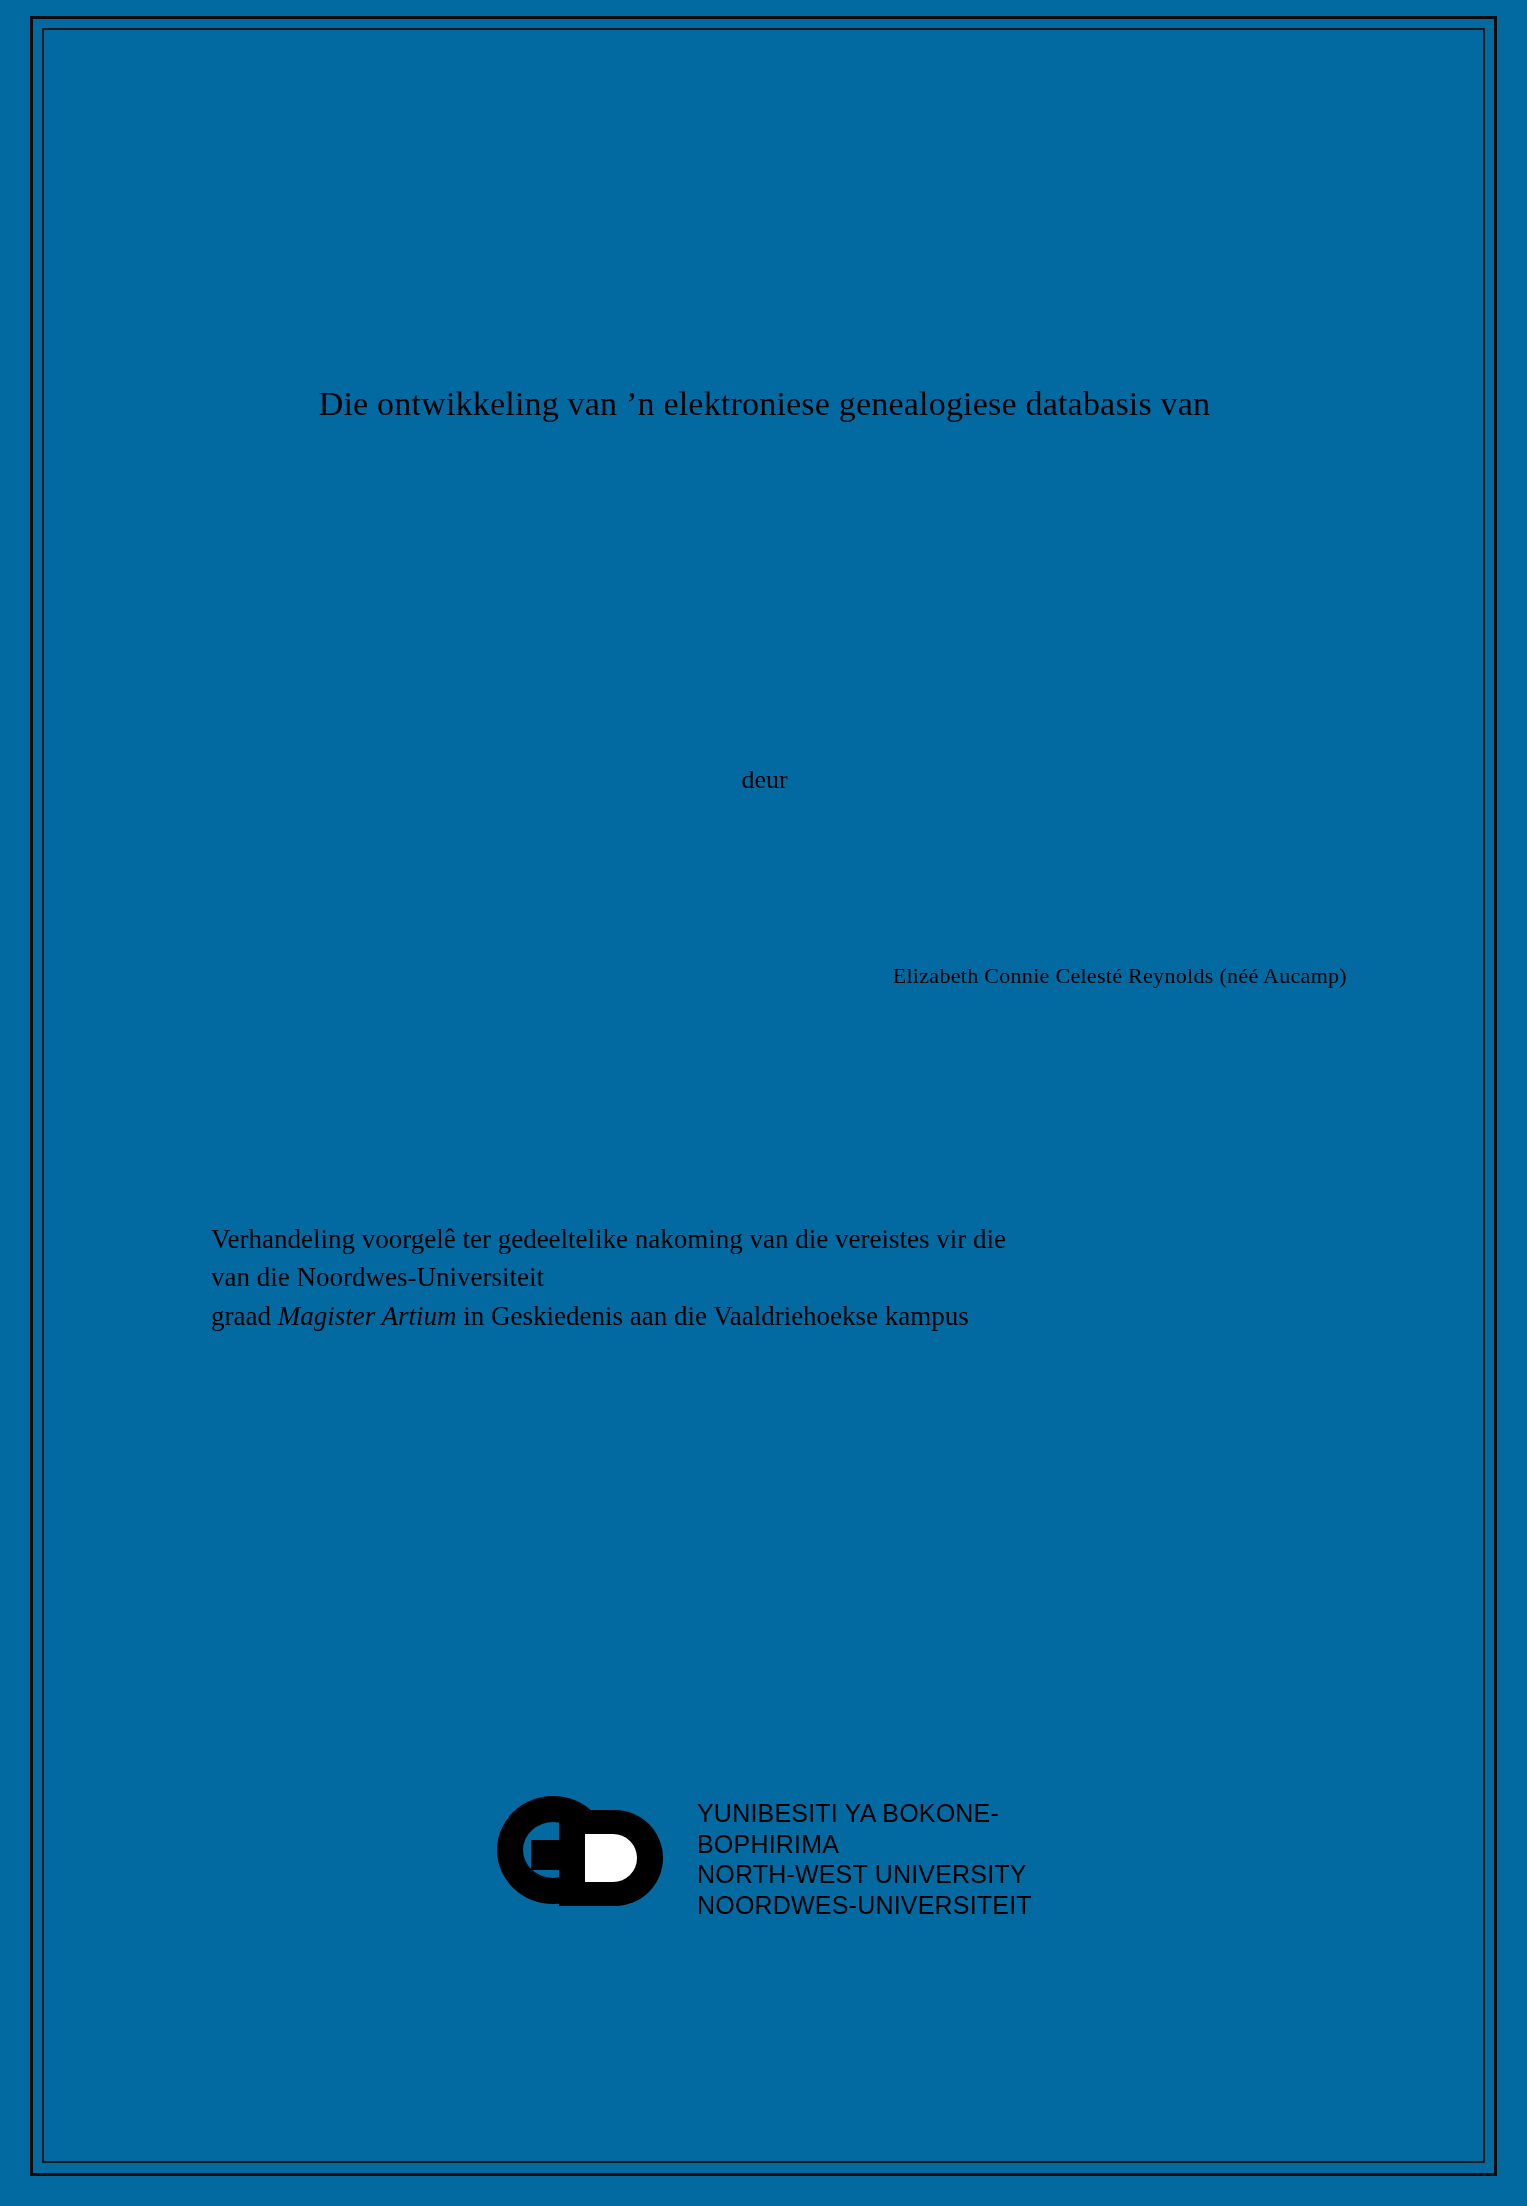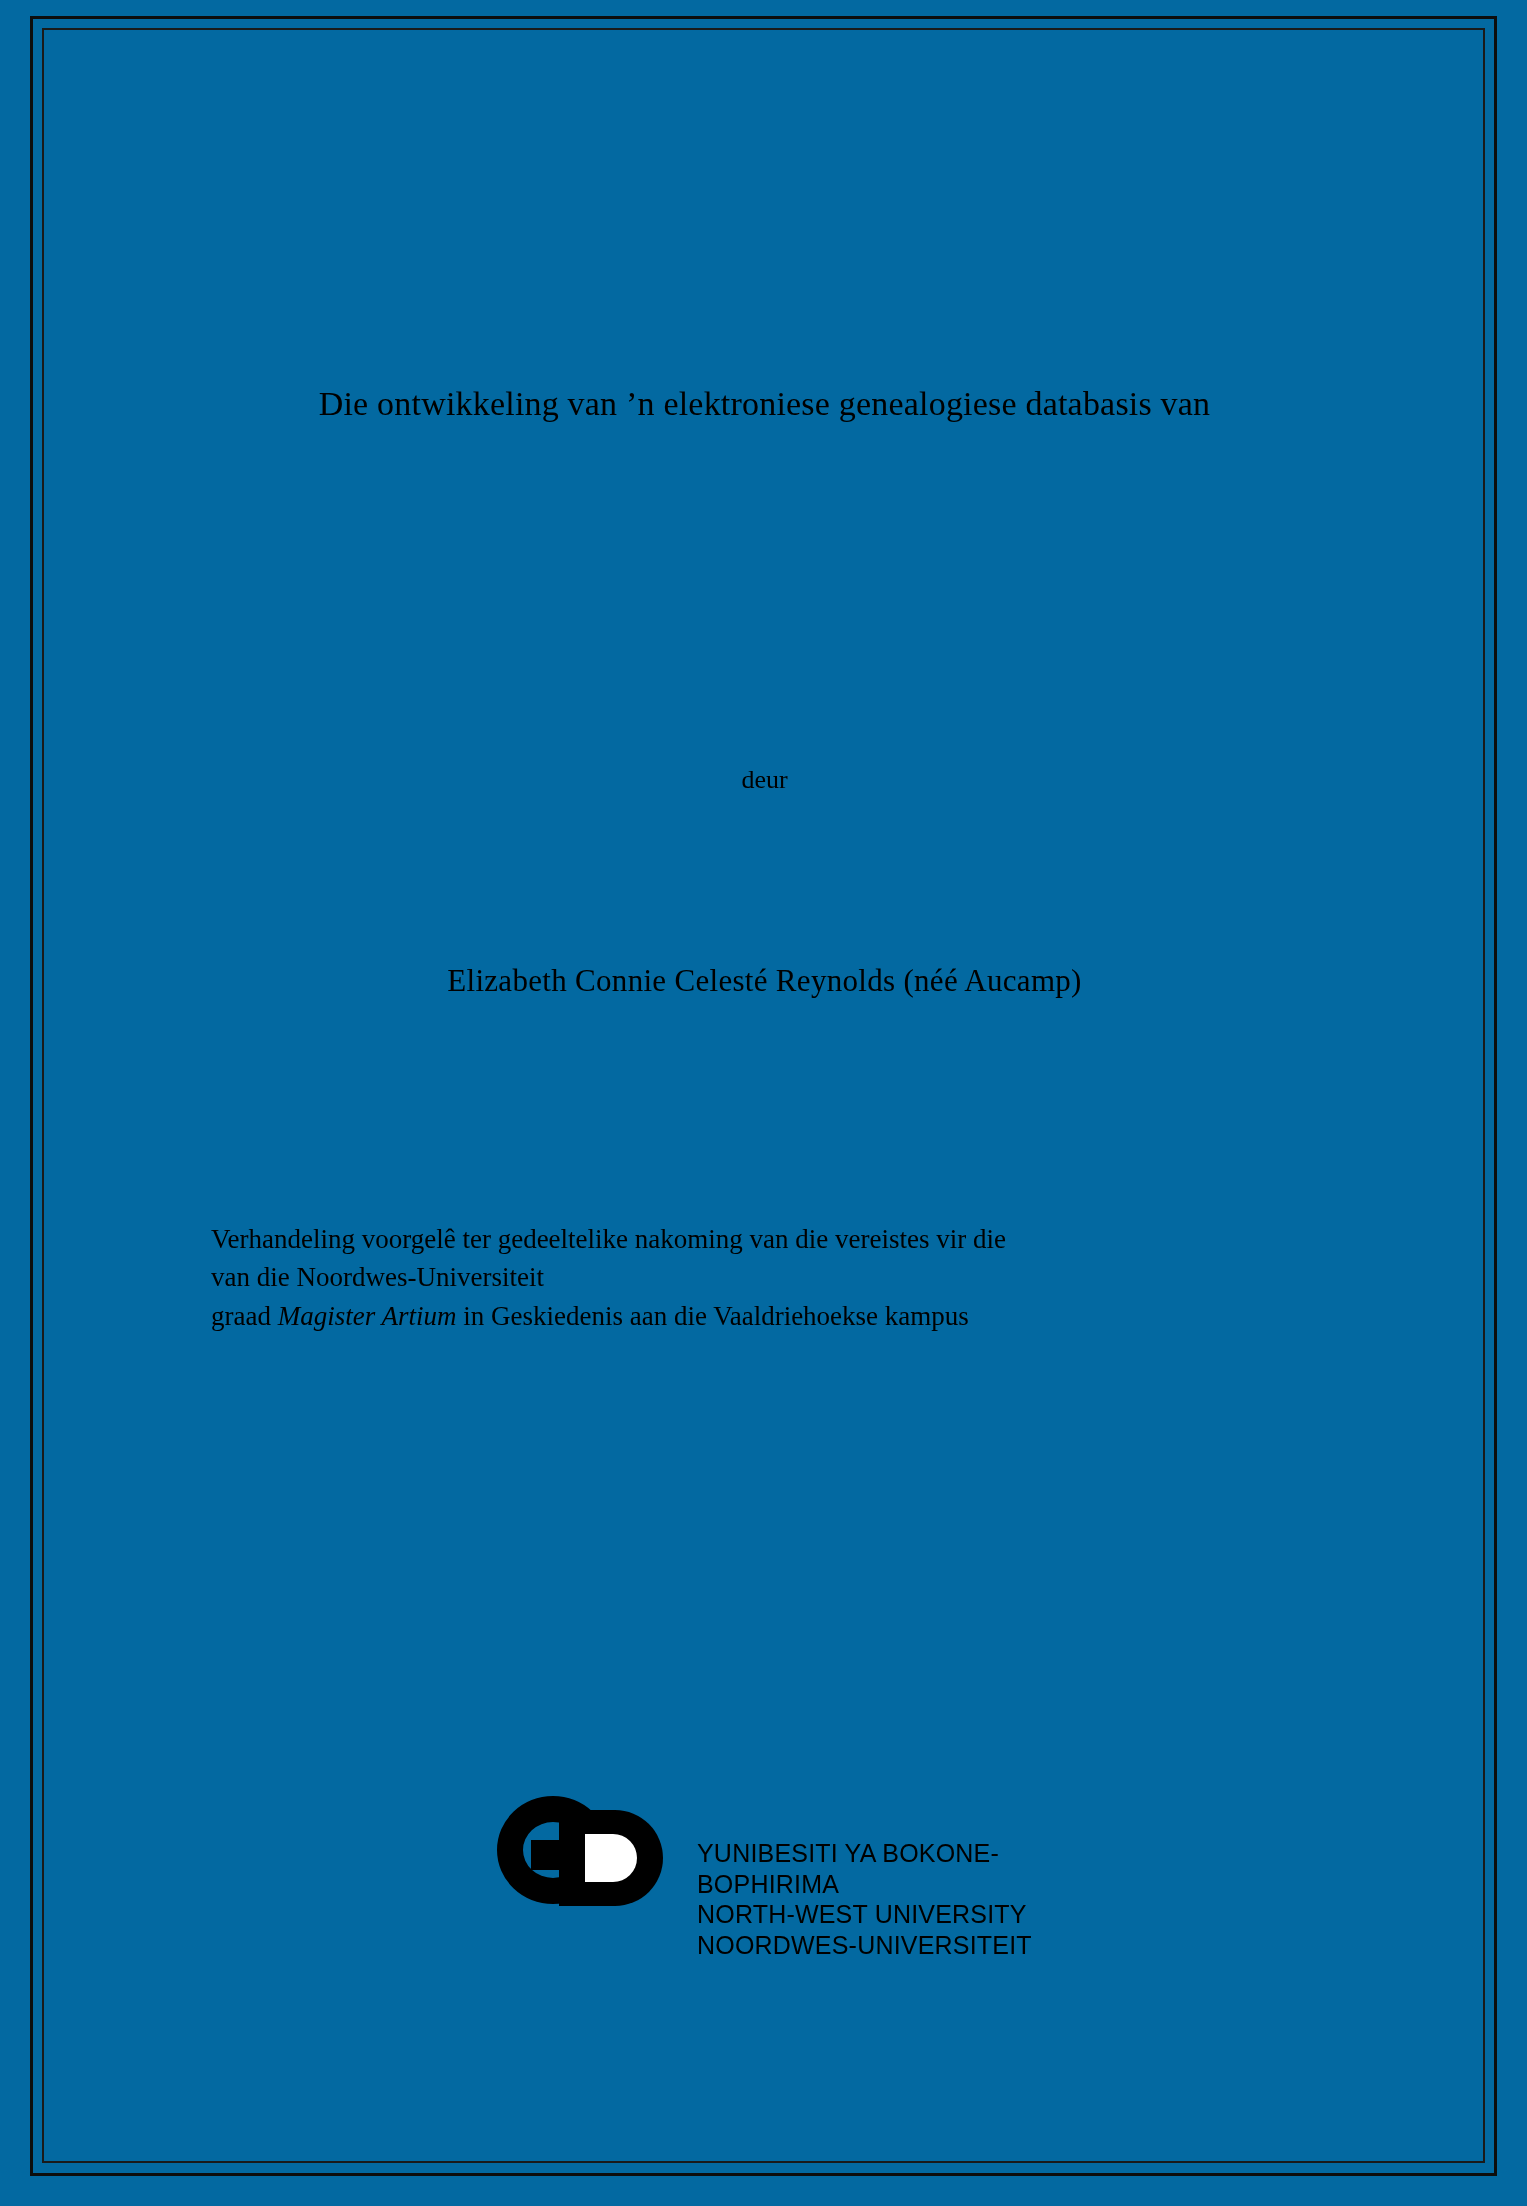--- a/index.html
+++ b/index.html
@@ -72,22 +72,22 @@
     width: 1165px;
     text-align: center;
     font-size: 26px;
   }
 
   .author {
     position: absolute;
     left: 140px;
     top: 935px;
     width: 1165px;
-    text-align: center;
-    font-size: 31px;
+    text-align: right;
+    font-size: 22px;
     letter-spacing: 0.3px;
   }
 
   .statement {
     position: absolute;
     left: 145px;
     top: 1192px;
     width: 1125px;
     font-size: 27px;
     line-height: 1.42;
@@ -181,21 +181,20 @@
   }
   .logo-text {
     position: absolute;
     left: 255px;
     top: 10px;
     font-family: "Liberation Sans", sans-serif;
     font-size: 25px;
     line-height: 1.22;
     letter-spacing: 0.2px;
     font-weight: 400;
-    margin-top: 40px;
   }
 </style>
 </head>
 <body>
 
 <div class="page-sheet">
 
   <div class="scan-border-outer"></div>
   <div class="scan-border-inner"></div>
 

